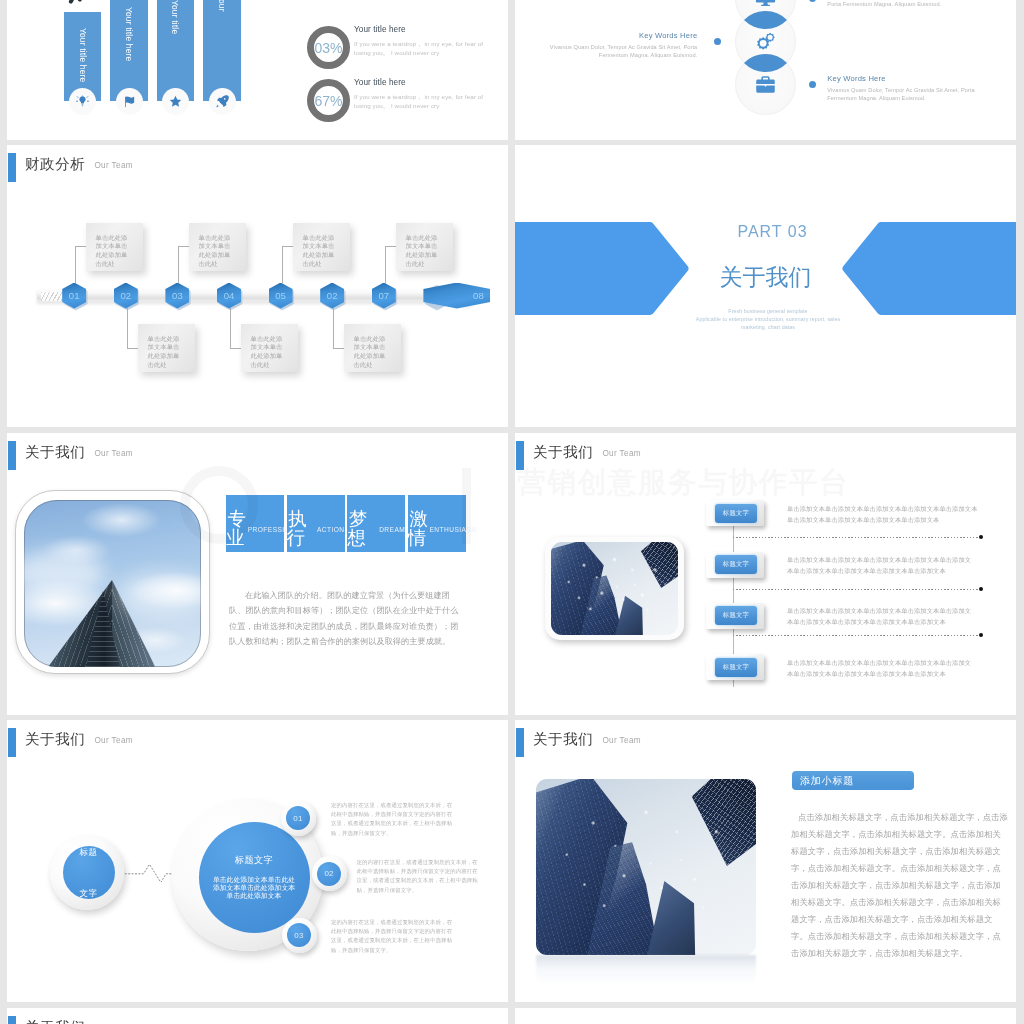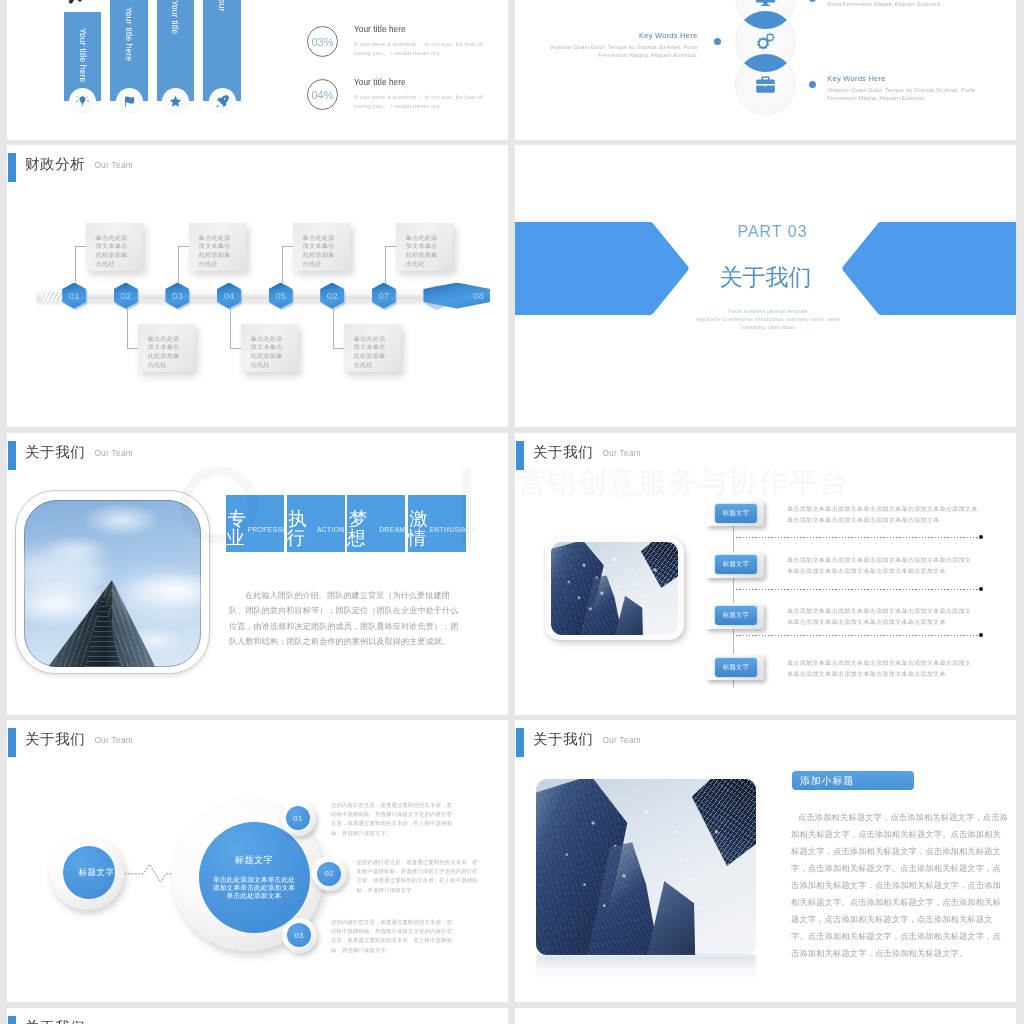--- a/index.html
+++ b/index.html
@@ -169,23 +169,23 @@
     display:flex;align-items:flex-start;justify-content:center;padding-top:16px;box-sizing:border-box;}
   .bar span{writing-mode:vertical-rl;color:#ffffff;font-size:8.4px;
     letter-spacing:.2px;white-space:nowrap;}
   .bar-ic{position:absolute;width:27px;height:27px;border-radius:50%;background:#fafafa;
     display:flex;align-items:center;justify-content:center;}
   .bar-ic svg{width:13px;height:13px;fill:#3d81c0;}
   .quote-mark{position:absolute;left:64px;top:133px;width:24px;height:12px;}
   .quote-mark i{position:absolute;display:block;width:3.6px;height:13px;background:#283339;
     border-radius:2px;transform:rotate(28deg);}
   .pct-list{position:absolute;left:0;top:0;width:501px;height:282px;}
-  .pct-c{position:absolute;width:29px;height:29px;border-radius:50%;border:1px solid #737373;
+  .pct-c{position:absolute;width:29px;height:29px;border-radius:50%;border:7px solid #737373;
     display:flex;align-items:center;justify-content:center;
-    font-size:11px;color:#8fb4cc;letter-spacing:0px;text-align:center;}
+    font-size:14px;color:#8fb4cc;letter-spacing:0px;text-align:center;}
   .pct-t{position:absolute;font-size:8.2px;color:#3f4d59;letter-spacing:.1px;}
   .pct-d{position:absolute;width:131px;font-size:6.2px;color:#c0c0c0;line-height:9.4px;letter-spacing:.1px;}
 
   
   .cs{position:absolute;left:0;top:0;width:501px;height:282px;}
   .cs-c{position:absolute;width:60.5px;height:60.5px;border-radius:50%;
     background:radial-gradient(circle at 50% 45%,#fcfcfc 0%,#f8f8f8 70%,#f4f4f4 100%);
     border:1px solid #f0f0f0;box-sizing:border-box;
     display:flex;align-items:center;justify-content:center;}
   .cs-c svg{width:21px;height:21px;fill:#4a8fd0;}
@@ -194,21 +194,21 @@
   .cs-dot{position:absolute;width:7px;height:7px;border-radius:50%;background:#4a8fd0;}
   .cs-t{position:absolute;font-size:7.6px;color:#5785ab;letter-spacing:.2px;}
   .cs-d{position:absolute;width:152px;font-size:5.6px;color:#b6b6b6;line-height:8.2px;letter-spacing:.1px;}
 
   
   .cd-small{position:absolute;left:42.8px;top:115.7px;width:74.5px;height:74px;border-radius:50%;
     background:radial-gradient(circle at 32% 26%,#ffffff 0%,#fbfbfb 42%,#ededed 72%,#e0e0e0 100%);
     box-shadow:2px 4px 7px rgba(0,0,0,.18);}
   .cd-small-in{position:absolute;left:12.8px;top:10.6px;width:52px;height:53px;border-radius:50%;
     background:radial-gradient(circle at 35% 28%,#5aa4e6 0%,#4b96dd 55%,#3f8bd3 100%);
-    display:flex;flex-direction:row;align-items:center;justify-content:flex-end;text-align:center;
+    display:flex;flex-direction:column;align-items:center;justify-content:space-between;text-align:center;
     color:#ffffff;font-size:8.5px;line-height:1.5;letter-spacing:.5px;}
   .cd-zig{position:absolute;left:117px;top:142px;width:51px;height:20px;}
   .cd-big{position:absolute;left:165px;top:80px;width:151px;height:151px;border-radius:50%;
     background:radial-gradient(circle at 34% 24%,#ffffff 0%,#fafafa 45%,#ececec 74%,#dcdcdc 100%);
     box-shadow:3px 5px 9px rgba(0,0,0,.17);}
   .cd-big-in{position:absolute;left:26.5px;top:21.8px;width:111px;height:111px;border-radius:50%;
     background:radial-gradient(circle at 34% 24%,#5ba6e8 0%,#4b96dd 50%,#3d89d2 100%);
     display:flex;flex-direction:column;align-items:center;justify-content:center;}
   .cd-big-t{font-size:9.2px;color:#ffffff;letter-spacing:.4px;margin-bottom:9px;}
   .cd-big-b{width:83px;font-size:6.75px;color:#ffffff;line-height:8.2px;text-align:center;letter-spacing:.1px;}
@@ -301,21 +301,21 @@
         </div>
         <div class="quote-mark">
           <i style="left:0;top:0"></i>
           <i style="left:9px;top:-2px"></i>
         </div>
       </div>
     <div class="pct-list">
         <div class="pct-c" style="left: 300px; top: 168px;">03%</div>
         <div class="pct-t" style="left: 347px; top: 167px;">Your title here</div>
         <div class="pct-d" style="left: 347px; top: 181px;">If you were a teardrop， in my eye, for fear of losing you。 I would never cry</div>
-        <div class="pct-c" style="left: 300px; top: 221px;">04%</div>
+        <div class="pct-c" style="left: 300px; top: 221px;">67%</div>
         <div class="pct-t" style="left: 347px; top: 220px;">Your title here</div>
         <div class="pct-d" style="left: 347px; top: 234px;">If you were a teardrop， in my eye, for fear of losing you。 I would never cry</div>
       </div>
   </div>
 
   <div class="slide col-r r0">
     <div class="cs">
         <div class="cs-c" style="left: 220.05px; top: 110.35px;">
           <svg viewBox="0 0 24 24">
             <path d="M21.5 2.5h-19c-.8 0-1.5.7-1.5 1.5v11c0 .8.7 1.5 1.5 1.5h7.3l-.5 2.5H7.5c-.4 0-.8.3-.8.8s.3.8.8.8h9c.4 0 .8-.3.8-.8s-.3-.8-.8-.8h-1.8l-.5-2.5h7.3c.8 0 1.5-.7 1.5-1.5V4c0-.8-.7-1.5-1.5-1.5z"></path>

